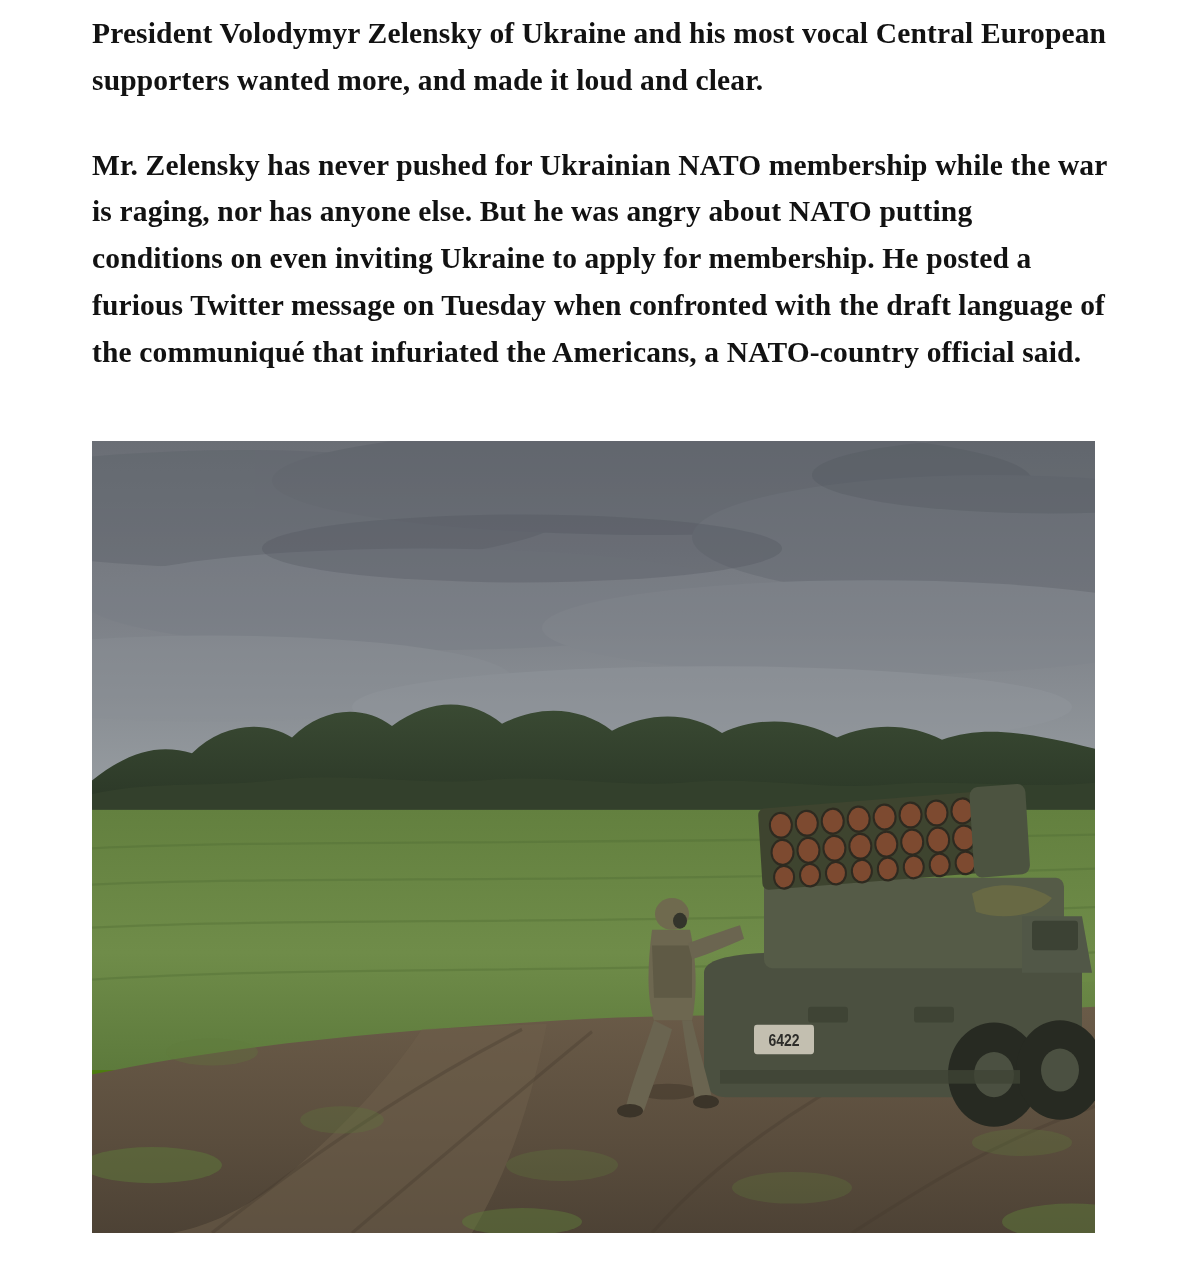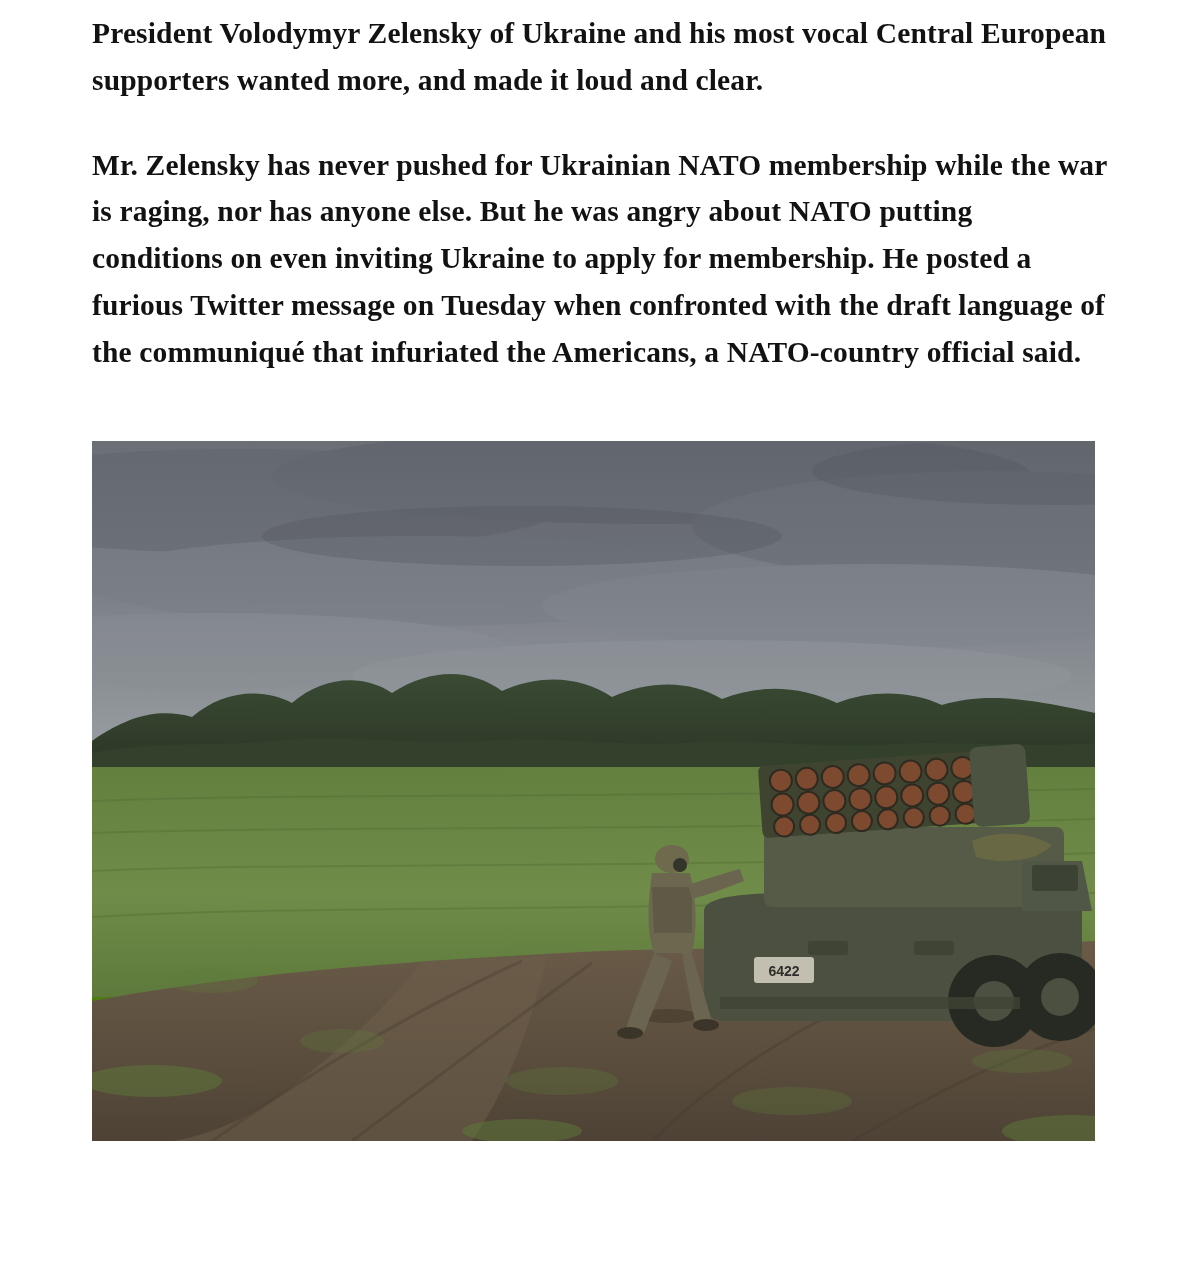--- a/index.html
+++ b/index.html
@@ -32,21 +32,21 @@
   .figure {
     margin: 0;
     padding: 0;
     width: 1003px;
     margin-left: 0px;
     margin-top: 66px;
   }
   .photo {
     position: relative;
     width: 1003px;
-    height: 700px;
+    height: 792px;
     overflow: hidden;
     background: #4d7c0f;
   }
   .photo svg {
     display: block;
     width: 100%;
     height: 100%;
   }
 </style>
 </head>

